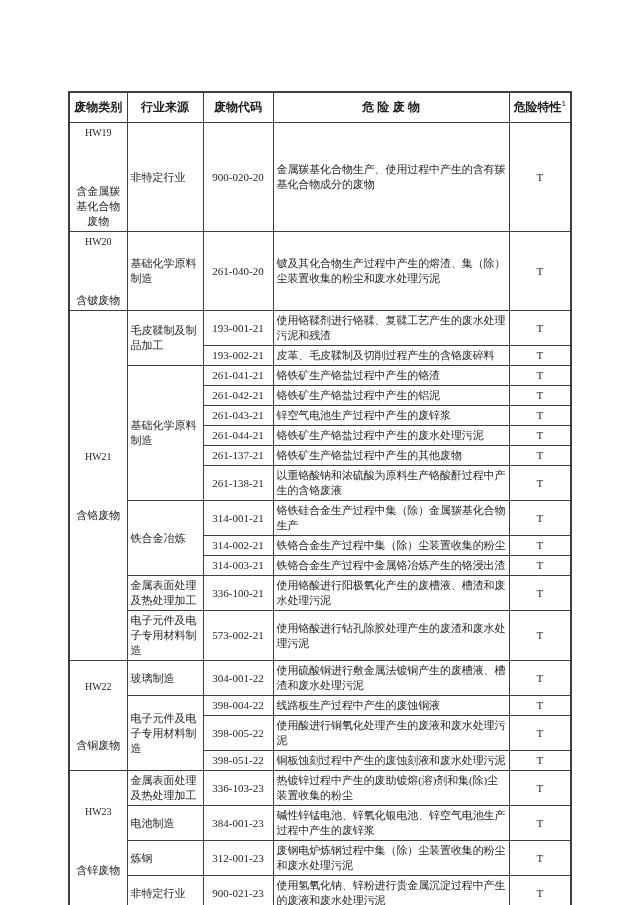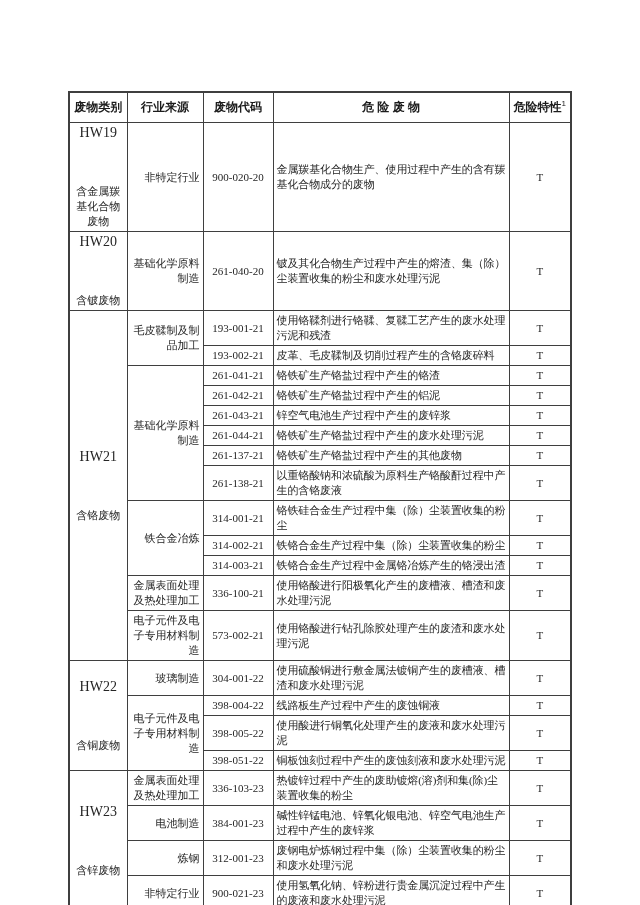--- a/index.html
+++ b/index.html
@@ -52,28 +52,28 @@
     font-size: 8px;
     font-weight: normal;
     vertical-align: super;
     line-height: 0;
   }
   td.cat {
     text-align: center;
   }
   td.cat .hw-id {
     font-family: "Liberation Serif", serif;
-    font-size: 14px;
+    font-size: 10px;
   }
   td.cat .hw-name {
     font-size: 11px;
     margin-top: 44px;
   }
   td.ind {
-    text-align: right;
+    text-align: left;
   }
   td.code {
     text-align: center;
     font-family: "Liberation Serif", serif;
     font-size: 11.5px;
     white-space: nowrap;
   }
   td.desc {
     text-align: left;
     letter-spacing: -0.1px;
@@ -179,21 +179,21 @@
             <td class="trait">T</td>
           </tr>
           <tr>
             <td class="code">261-138-21</td>
             <td class="desc">以重铬酸钠和浓硫酸为原料生产铬酸酐过程中产生的含铬废液</td>
             <td class="trait">T</td>
           </tr>
           <tr>
             <td class="ind" rowspan="3">铁合金冶炼</td>
             <td class="code">314-001-21</td>
-            <td class="desc">铬铁硅合金生产过程中集（除）尘装置收集的粉尘</td>
+            <td class="desc">铬铁硅合金生产过程中集（除）金属羰基化合物生产</td>
             <td class="trait">T</td>
           </tr>
           <tr>
             <td class="code">314-002-21</td>
             <td class="desc">铁铬合金生产过程中集（除）尘装置收集的粉尘</td>
             <td class="trait">T</td>
           </tr>
           <tr>
             <td class="code">314-003-21</td>
             <td class="desc">铁铬合金生产过程中金属铬冶炼产生的铬浸出渣</td>

